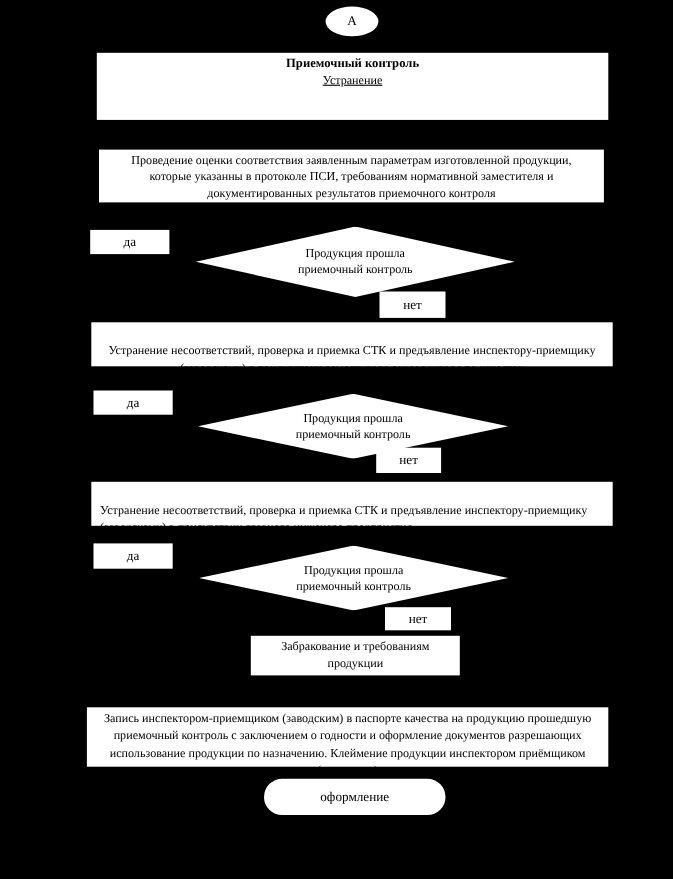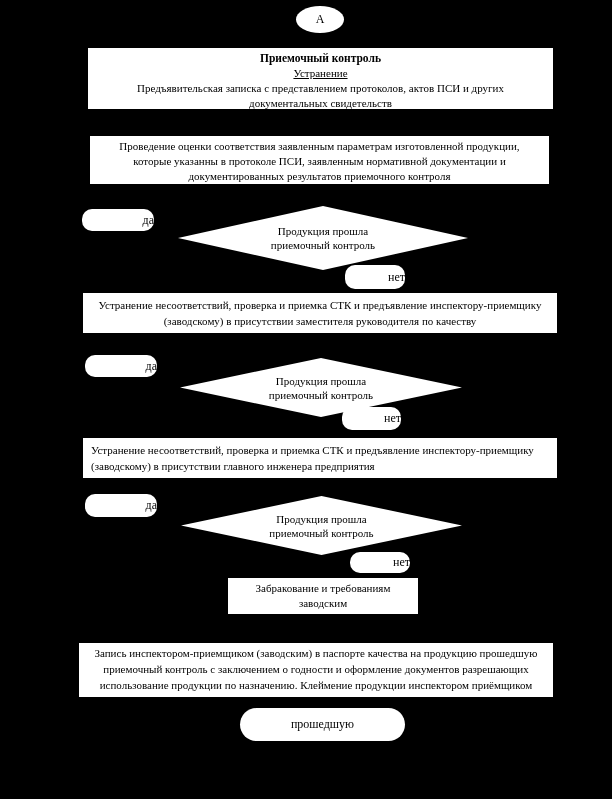--- a/index.html
+++ b/index.html
@@ -35,41 +35,40 @@
     align-items: center;
     justify-content: center;
     font-size: 12px;
   }
   .proc {
     font-size: 11px;
     line-height: 15px;
     text-align: center;
     padding: 3px 10px;
   }
-  .proc.tall { line-height: 16px; padding-top: 4px; }
+  .proc.tall { line-height: 16px; padding-top: 18px; }
   .proc.left { text-align: left; padding-left: 8px; }
   .proc.clip { overflow: hidden; line-height: 16px; padding-top: 2px; }
   .proc .bold { font-weight: bold; font-size: 11.5px; }
   .proc .underline { text-decoration: underline; }
   .diamond {
     clip-path: polygon(50% 0%, 100% 50%, 50% 100%, 0% 50%);
     display: flex;
     flex-direction: column;
     align-items: center;
     justify-content: center;
     font-size: 11px;
     line-height: 14px;
     text-align: center;
   }
   .tag {
     display: flex;
     align-items: center;
-    justify-content: flex-end;
+    justify-content: center;
     font-size: 12px;
-    border-radius: 10px;
   }
   
   .pos-a-oval   { left:296px; top:6px;   width:48px;  height:27px; }
   .pos-box1     { left:88px;  top:48px;  width:465px; height:61px; }
   .pos-box2     { left:90px;  top:136px; width:459px; height:48px; }
   .pos-yes1     { left:82px;  top:209px; width:72px;  height:22px; }
   .pos-d1       { left:178px; top:206px; width:290px; height:64px; }
   .pos-no1      { left:345px; top:265px; width:60px;  height:24px; }
   .pos-box3     { left:83px;  top:293px; width:474px; height:40px; }
   .pos-yes2     { left:85px;  top:355px; width:72px;  height:22px; }
@@ -88,25 +87,24 @@
 
 <div class="canvas">
 
   <div class="shape oval pos-a-oval">
     <span>А</span>
   </div>
 
   <div class="shape proc pos-box1">
     <div class="bold">Приемочный контроль</div>
     <div class="underline">Устранение</div>
-    <div>Предъявительская записка с представлением протоколов, актов ПСИ и других документальных свидетельств</div>
   </div>
 
   <div class="shape proc pos-box2">
-    <div>Проведение оценки соответствия заявленным параметрам изготовленной продукции, которые указанны в протоколе ПСИ, заявленным нормативной документации и документированных результатов приемочного контроля</div>
+    <div>Проведение оценки соответствия заявленным параметрам изготовленной продукции, которые указанны в протоколе ПСИ, требованиям нормативной заместителя и документированных результатов приемочного контроля</div>
   </div>
 
   <div class="shape tag pos-yes1">
     <span>да</span>
   </div>
   <div class="shape diamond pos-d1">
     <span>Продукция прошла</span>
     <span>приемочный контроль</span>
   </div>
   <div class="shape tag pos-no1">
@@ -138,26 +136,26 @@
   <div class="shape diamond pos-d3">
     <span>Продукция прошла</span>
     <span>приемочный контроль</span>
   </div>
   <div class="shape tag pos-no3">
     <span>нет</span>
   </div>
 
   <div class="shape proc pos-box5">
     <div>Забракование и требованиям</div>
-    <div>заводским</div>
+    <div>продукции</div>
   </div>
 
   <div class="shape proc clip pos-box6">
     <span>Запись инспектором-приемщиком (заводским) в паспорте качества на продукцию прошедшую приемочный контроль с заключением о годности и оформление документов разрешающих использование продукции по назначению. Клеймение продукции инспектором приёмщиком</span>
     <span> </span>
     <span>(заводским)</span>
   </div>
 
   <div class="shape stadium pos-end-oval">
-    <span>прошедшую</span>
+    <span>оформление</span>
   </div>
 
 </div>
 
 </body></html>

